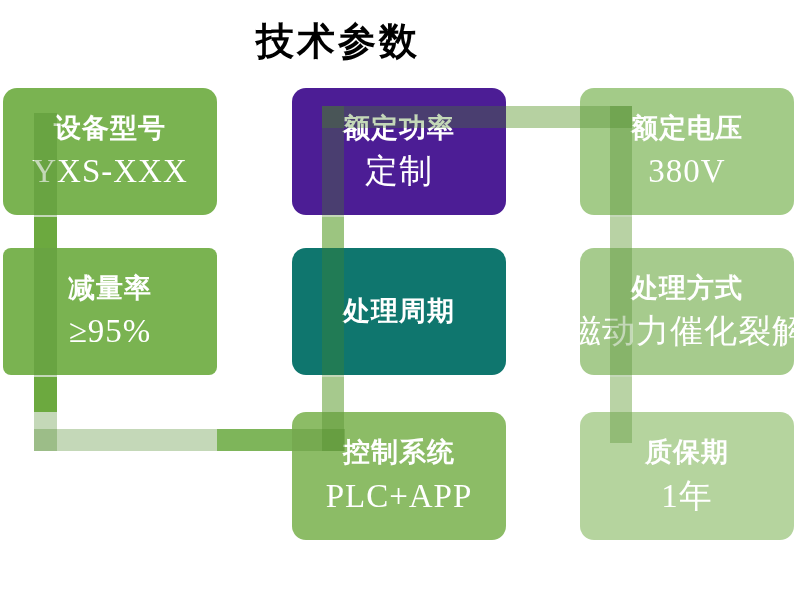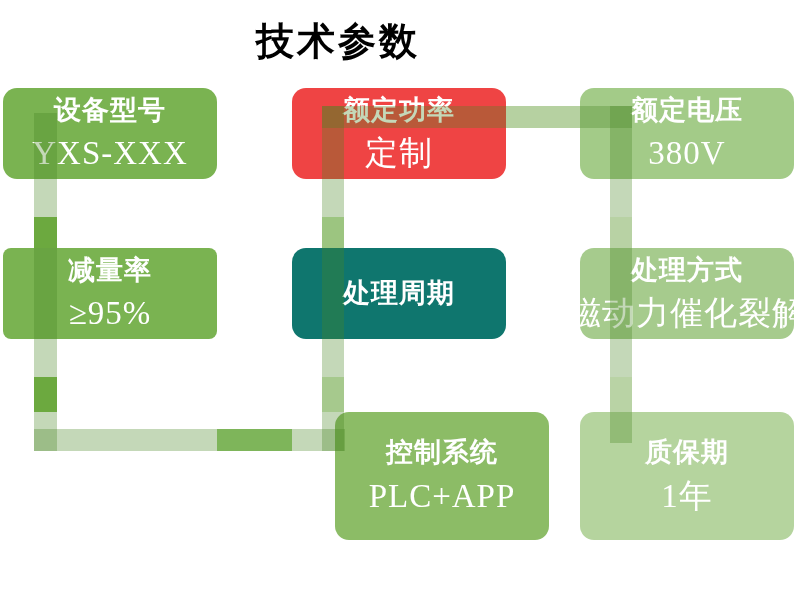--- a/index.html
+++ b/index.html
@@ -6,36 +6,36 @@
   #slide{
     position:relative;width:800px;height:598px;background:#ffffff;overflow:hidden;
     font-family:"Liberation Serif","DejaVu Serif",serif;
   }
   .slide-title{
     position:absolute;left:0;top:16px;width:676px;text-align:center;
     font-family:"Liberation Sans","DejaVu Sans",sans-serif;
     font-size:38px;font-weight:700;letter-spacing:3px;color:#000000;z-index:4;
   }
   .card{
-    position:absolute;width:214px;height:91px;border-radius:14px;
+    position:absolute;width:214px;height:127px;border-radius:14px;
     display:flex;flex-direction:column;align-items:center;justify-content:center;
     gap:10px;z-index:1;
   }
   .card .label{
     position:relative;z-index:3;color:#ffffff;font-size:27px;font-weight:700;
     letter-spacing:1px;line-height:1.1;white-space:nowrap;
   }
   .card .value{
     position:relative;z-index:3;color:#ffffff;font-size:33px;font-weight:400;
     letter-spacing:1px;line-height:1.1;white-space:nowrap;
   }
   
-  .c1{background:#7AB351;} .c2{background:#ef4444;} .c3{background:#A3CB88;}
+  .c1{background:#7AB351;} .c2{background:#4c1d95;} .c3{background:#A3CB88;}
   .c4{background:#7AB351;border-radius:8px;} .c5{background:#0f766e;} .c6{background:#A6CB8D;}
-  .c7{background:#87B95F;} .c8{background:#8CBC66;margin-left:43px;} .c9{background:#B5D49E;}
+  .c7{background:#87B95F;} .c8{background:#8CBC66;} .c9{background:#B5D49E;}
   
   .gap{position:absolute;z-index:0;}
   
   .ov{position:absolute;z-index:2;background:rgba(72,134,34,0.32);}
 </style>
 </head>
 <body>
 
 <div id="slide">
 

